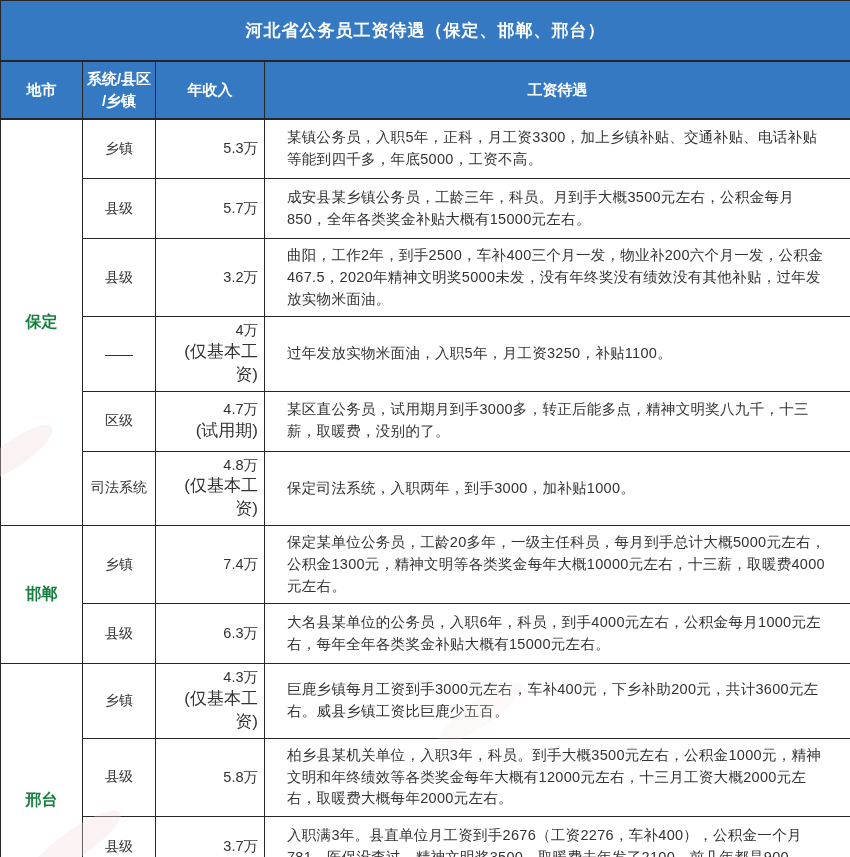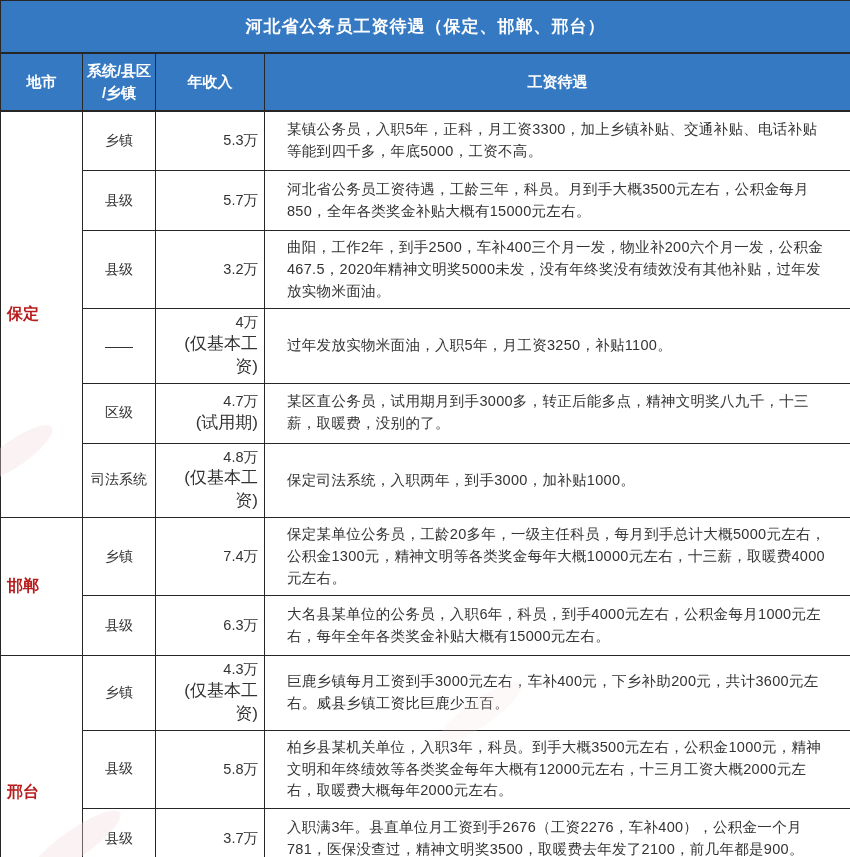--- a/index.html
+++ b/index.html
@@ -34,41 +34,41 @@
     padding:4px 6px;
     vertical-align:middle;
   }
 
   .title-cell{
     background:var(--header-bg);
     color:#ffffff;
     font-size:17px;
     font-weight:bold;
     text-align:center;
-    height:52px;
+    height:60px;
     border-bottom:2px solid var(--border);
     letter-spacing:1px;
   }
   .header-row th{
     background:var(--header-bg);
     color:#ffffff;
     font-size:15px;
     font-weight:bold;
     text-align:center;
     height:58px;
     line-height:1.45;
     border-bottom:2px solid var(--border);
     padding:4px 2px;
   }
 
   td.city{
-    text-align:left;
+    text-align:center;
     font-weight:bold;
     font-size:16px;
-    color:#b91c1c;
+    color:#15803d;
     background:#ffffff;
   }
   td.system{
     text-align:center;
     font-size:14px;
     height:60px;
   }
   td.income{
     text-align:right;
     font-size:14.5px;
@@ -133,21 +133,21 @@
 
     </td>
     <td class="detail">某镇公务员，入职5年，正科，月工资3300，加上乡镇补贴、交通补贴、电话补贴等能到四千多，年底5000，工资不高。</td>
   </tr>
       <tr class="data-row">
     <td class="system">县级</td>
     <td class="income">
       <div class="income-main">5.7万</div>
 
     </td>
-    <td class="detail">河北省公务员工资待遇，工龄三年，科员。月到手大概3500元左右，公积金每月850，全年各类奖金补贴大概有15000元左右。</td>
+    <td class="detail">成安县某乡镇公务员，工龄三年，科员。月到手大概3500元左右，公积金每月850，全年各类奖金补贴大概有15000元左右。</td>
   </tr>
       <tr class="data-row">
     <td class="system">县级</td>
     <td class="income">
       <div class="income-main">3.2万</div>
 
     </td>
     <td class="detail">曲阳，工作2年，到手2500，车补400三个月一发，物业补200六个月一发，公积金467.5，2020年精神文明奖5000未发，没有年终奖没有绩效没有其他补贴，过年发放实物米面油。</td>
   </tr>
       <tr class="data-row">

